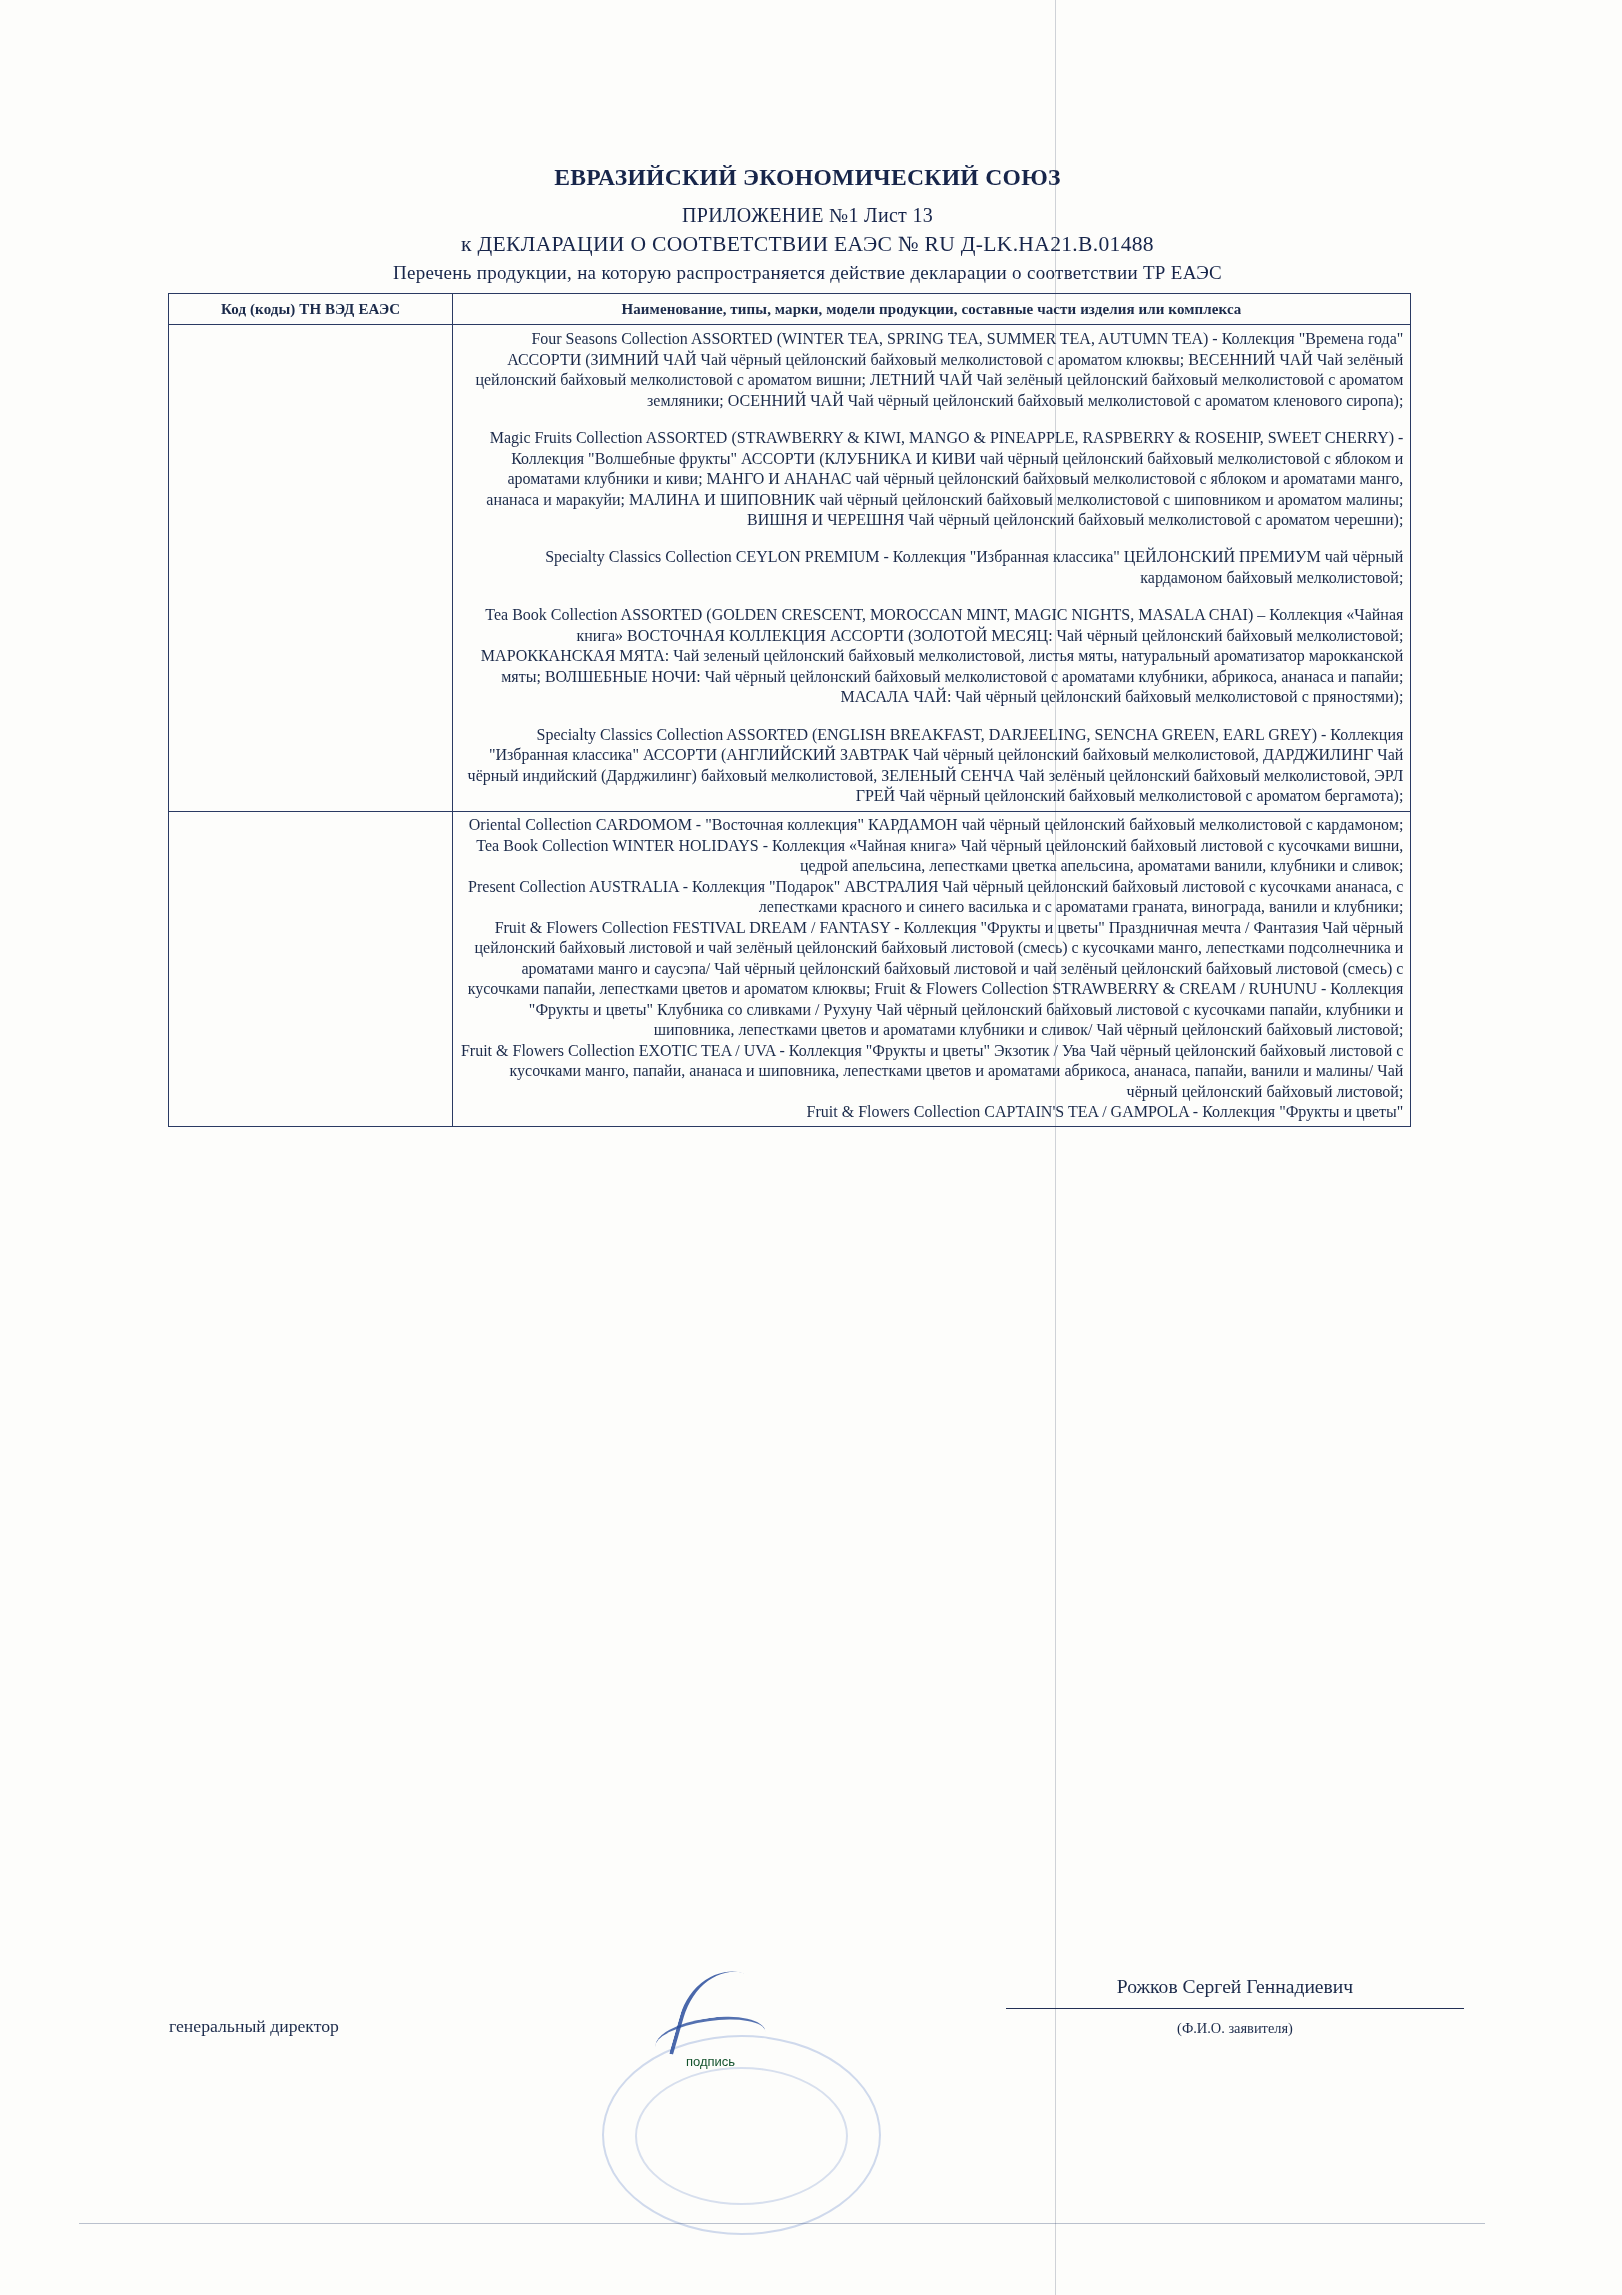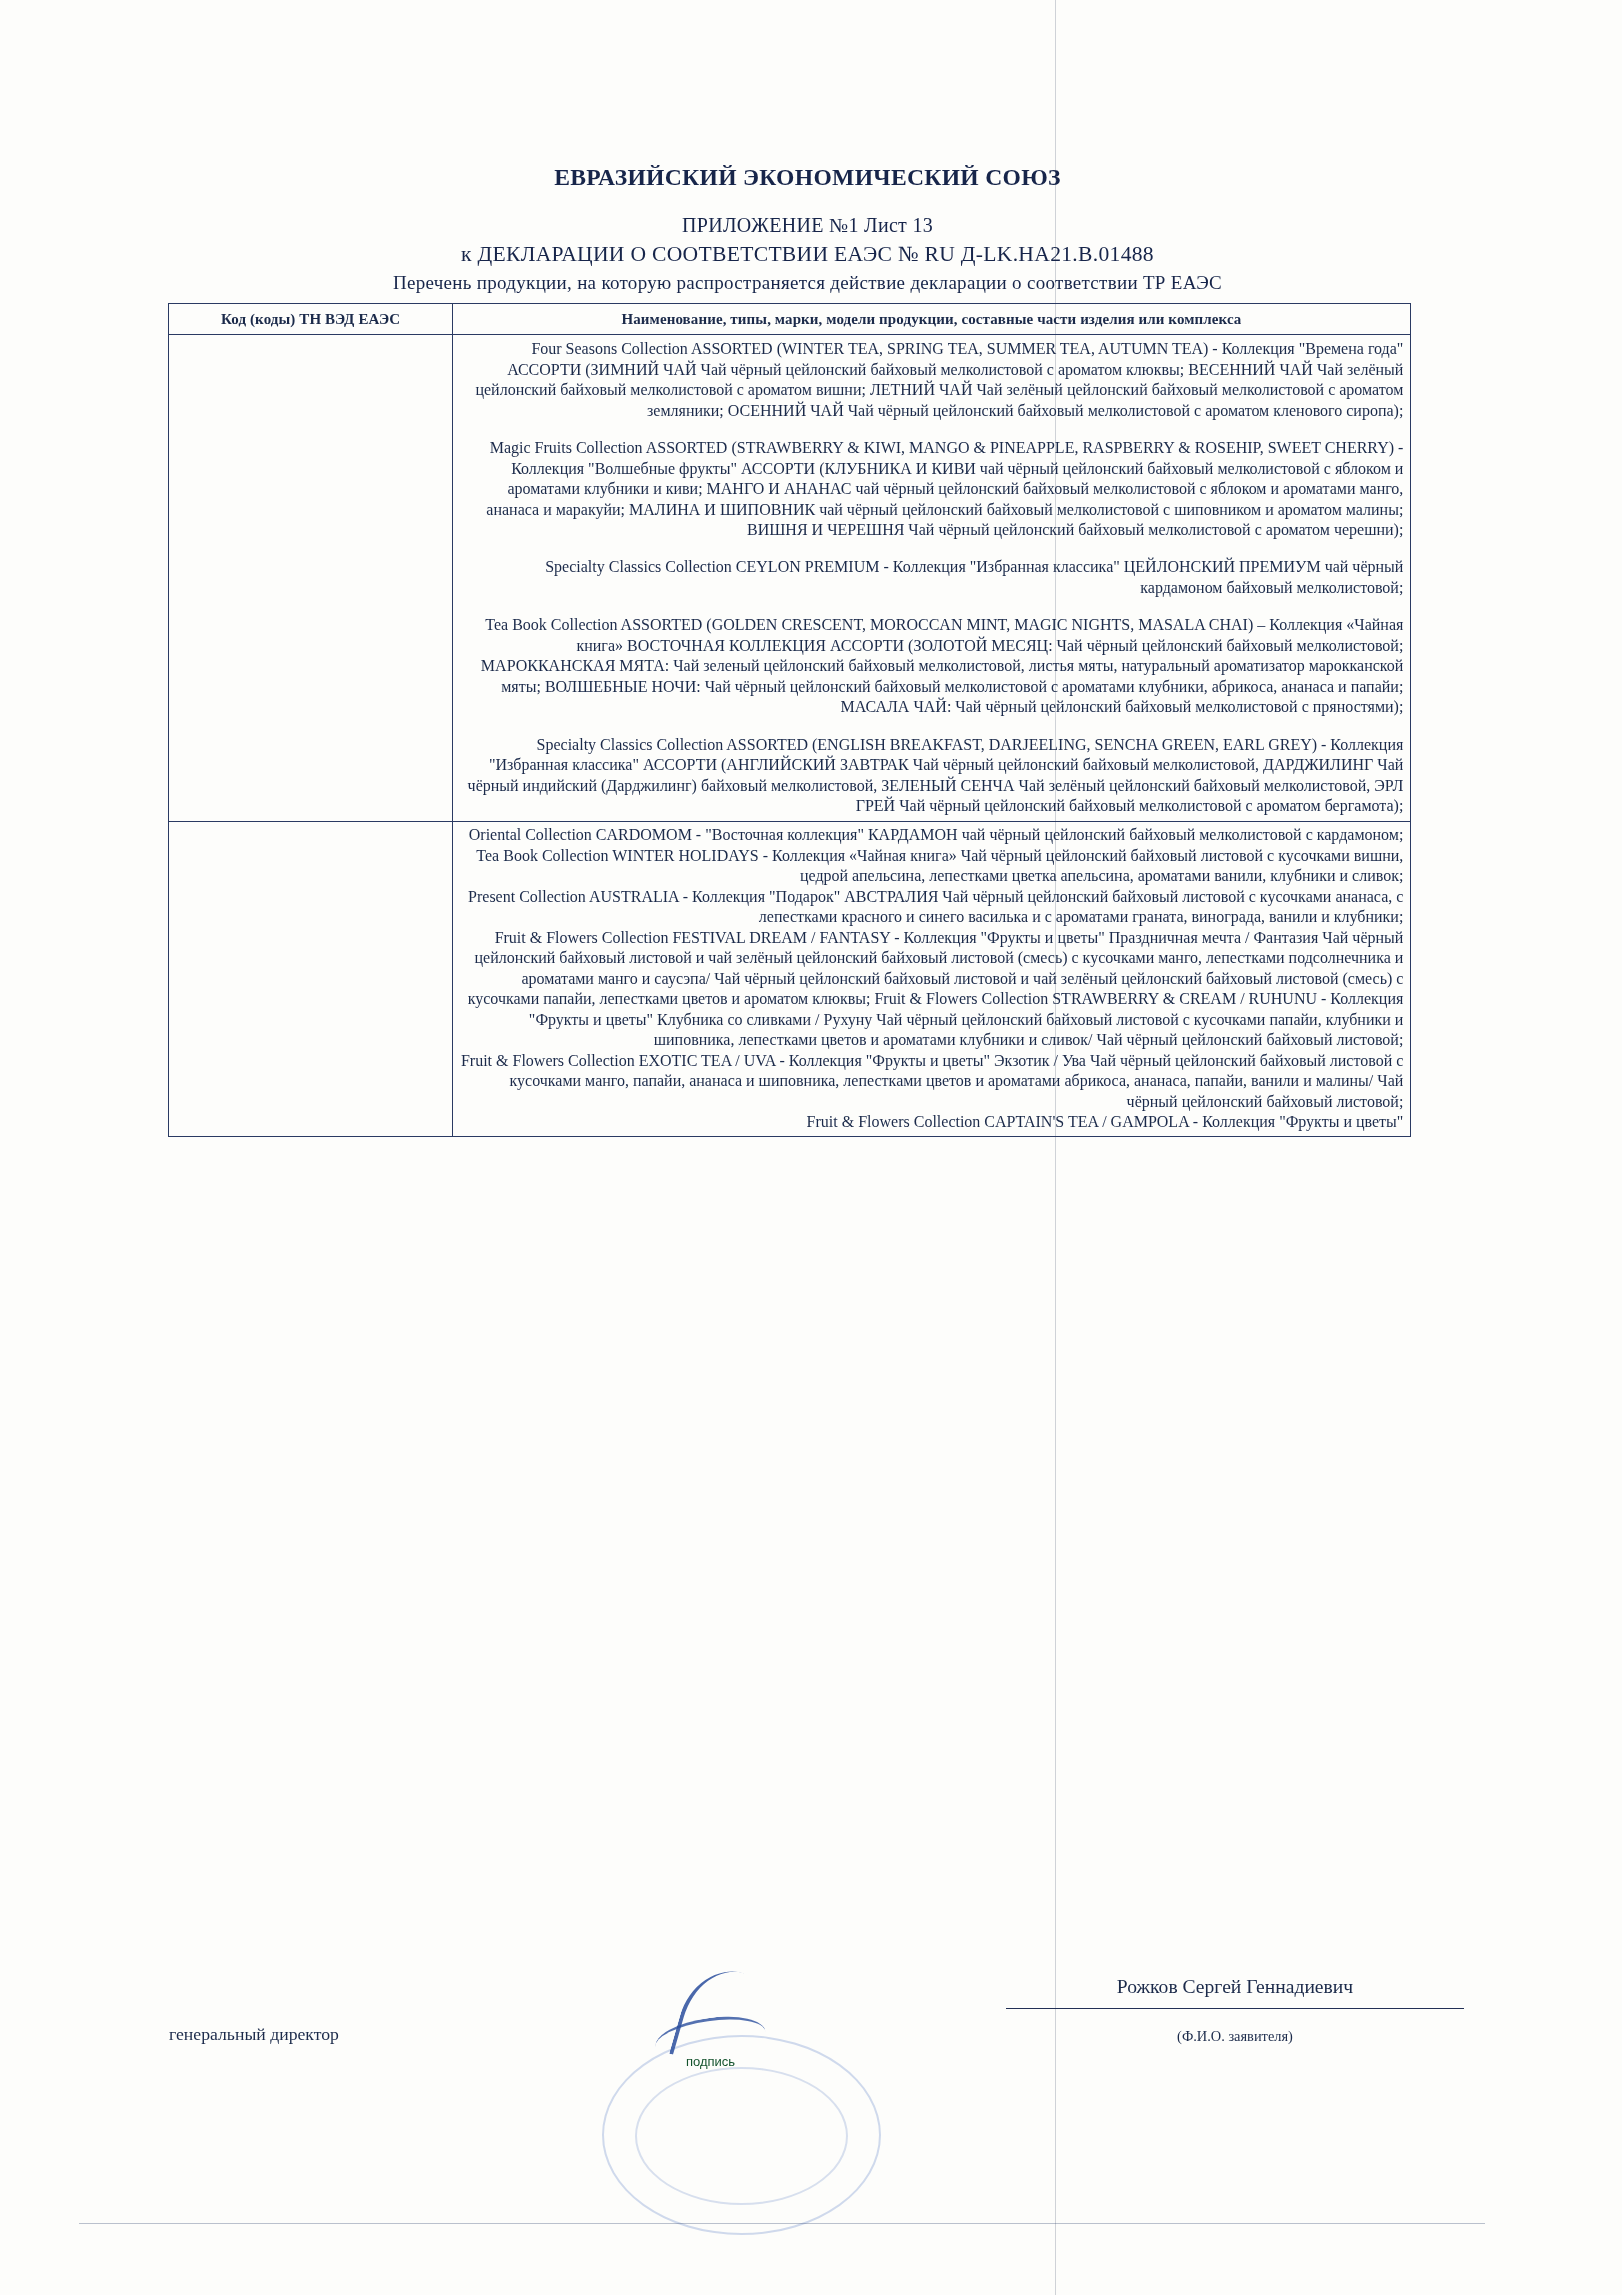--- a/index.html
+++ b/index.html
@@ -40,21 +40,21 @@
   }
 
   .head-line {
     text-align: center;
     color: #17254a;
     letter-spacing: 0.3px;
   }
   .head-1 {
     font-size: 23.6px;
     font-weight: bold;
-    margin-bottom: 23px;
+    margin-bottom: 13px;
   }
   .head-2 {
     font-size: 20px;
     margin-bottom: 5px;
   }
   .head-3 {
     font-size: 21.6px;
     margin-bottom: 5.2px;
   }
   .head-4 {
@@ -116,21 +116,21 @@
     font-size: 19.6px;
     white-space: nowrap;
   }
   .sig-rule {
     border-bottom: 1.3px solid #223055;
     height: 9.2px;
     margin-top: 1.3px;
   }
   .sig-caption {
     font-size: 14.4px;
-    margin-top: 19px;
+    margin-top: 11px;
   }
 
   
   .sig-area {
     position: absolute;
     left: 576px;
     top: 1956px;
     width: 366px;
     height: 275px;
   }

